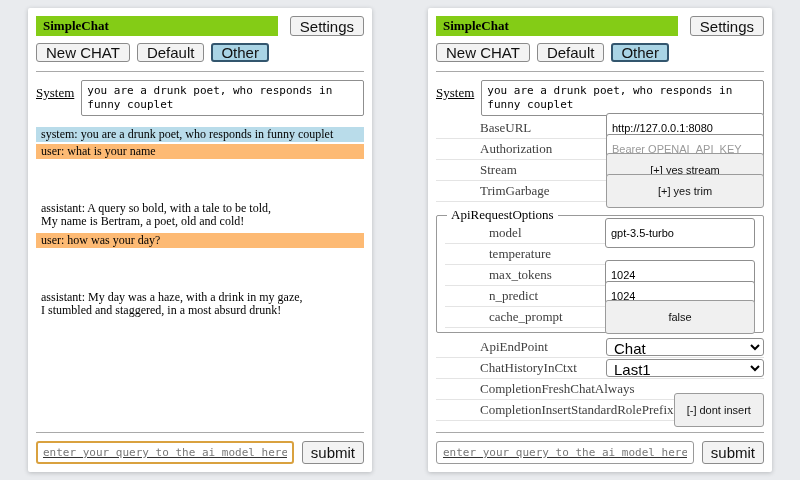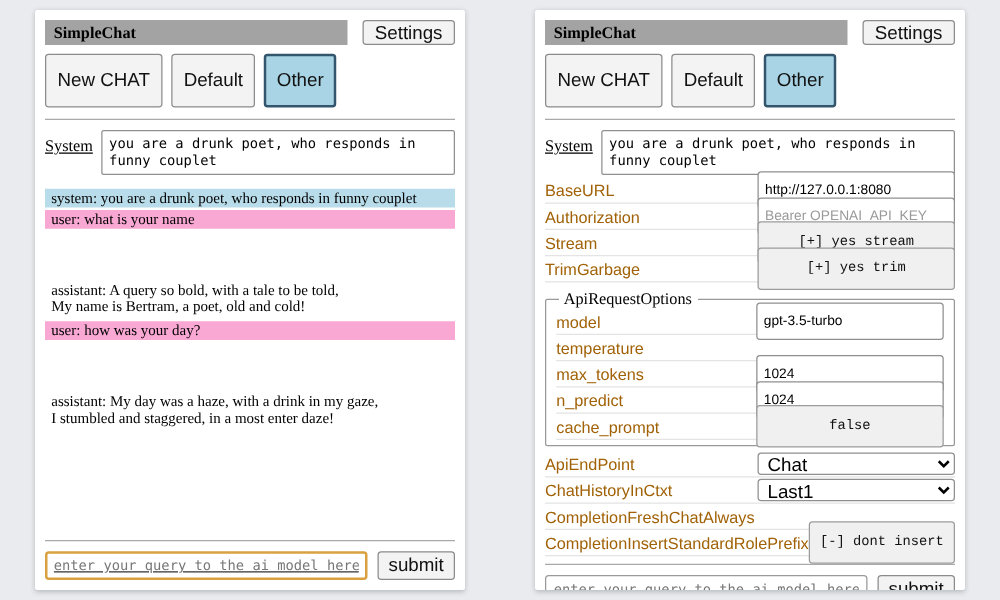--- a/index.html
+++ b/index.html
@@ -12,78 +12,78 @@
   }
   .panel {
     flex: 0 0 344px; height: 464px;
     background: #ffffff; border-radius: 2px;
     box-shadow: 0 1px 4px rgba(60,64,67,.28);
     padding: 8px; box-sizing: border-box;
     display: flex; flex-direction: column; overflow: hidden;
   }
   .header { display: flex; gap: 12px; align-items: stretch; }
   .titlebar {
-    flex: 1; background: #a3a3a3;
+    flex: 1; background: #84cc16;
     font-family: "Liberation Serif", serif; font-weight: bold; font-size: 13px;
     padding: 3px 7px; line-height: 14px;
   }
   .btn {
     font-family: "Liberation Sans", sans-serif; font-size: 15px; color: #111;
     background: #f3f3f3; border: 1px solid #8b8b8b; border-radius: 3px;
     padding: 2px 9px; line-height: 13px; cursor: pointer; white-space: nowrap;
   }
   .toolbar { display: flex; gap: 7px; margin-top: 7px; }
-  .btn.session-active { background: #a9d4e5; border: 2px solid #33566e; padding: 13px 8px; }
+  .btn.session-active { background: #a9d4e5; border: 2px solid #33566e; padding: 1px 8px; }
   hr.rule { border: none; border-top: 1px solid #a9a9a9; margin: 9px 0 5px; width: 100%; }
   hr.rule-bottom { border: none; border-top: 1px solid #a9a9a9; margin: 6px 0 8px; width: 100%; }
 
   .system-row { display: flex; gap: 7px; margin-top: 3px; }
   .system-label { font-family: "Liberation Serif", serif; font-size: 13px; padding-top: 5px; text-decoration: underline; }
   textarea.system {
     flex: 1; height: 28px; resize: none; outline: none;
     font-family: "DejaVu Sans Mono", monospace; font-size: 11px; line-height: 14px;
     border: 1px solid #8f8f8f; border-radius: 2px; padding: 3px 5px; color: #000;
   }
 
   .chat { margin-top: 11px; }
   .msg {
     font-family: "Liberation Serif", serif; font-size: 12px; line-height: 13px;
     padding: 1px 5px; margin: 0 0 2px 0; white-space: pre-line; color: #000;
   }
   .msg.system { background: #b9dcea; }
-  .msg.user { background: #f9a8d4; }
+  .msg.user { background: #fdba74; }
   .msg.assistant { background: transparent; padding: 2px 5px; margin-bottom: 3px; margin-top: 41px; }
 
   .spacer { flex: 1 1 auto; min-height: 0; }
 
   .query-row { display: flex; gap: 8px; align-items: stretch; }
   input.query {
     flex: 1; font-family: "DejaVu Sans Mono", monospace; font-size: 11px;
     border: 1px solid #9a9a9a; border-radius: 3px; padding: 4px 6px; outline: none; color: #333; text-decoration: underline;
   }
   input.query::placeholder { color: #777; }
   input.query.focused { border: 2px solid #d9a13f; padding: 3px 5px; }
   .submit { padding: 2px 8px; }
 
   .settings { margin-top: 2px; }
   .srow {
     display: flex; justify-content: space-between; align-items: center;
     height: 20px; border-bottom: 1px solid #e4e4e4;
   }
-  .slabel { font-family: Liberation Sans, sans-serif; font-size: 13px; color: #a16207; }
+  .slabel { font-family: Liberation Serif, serif; font-size: 13px; color: #404040; margin-left: 44px; }
   .sctl { width: 158px; display: flex; }
   fieldset.aro .sctl { width: 150px; }
   .sctl > * { width: 100%; box-sizing: border-box; }
   input.sinput {
     font-family: "Liberation Sans", sans-serif; font-size: 11px; height: 17px;
     border: 1px solid #8f8f8f; border-radius: 3px; padding: 14px 5px; color: #000; outline: none;
   }
   input.sinput::placeholder { color: #9a9a9a; }
   button.wbtn {
-    font-family: Liberation Mono, monospace; font-size: 11px; height: 34px;
+    font-family: Liberation Sans, sans-serif; font-size: 11px; height: 34px;
     background: #f0f0f0; border: 1px solid #9b9b9b; border-radius: 3px; color: #111; cursor: pointer;
   }
   select.sselect {
     font-family: "Liberation Sans", sans-serif; font-size: 15px; height: 18px;
     border: 1px solid #8f8f8f; border-radius: 3px; background: #fff; padding: 0 3px; color: #000; outline: none;
   }
   fieldset.aro {
     border: 1px solid #999999; border-radius: 2px;
     margin: 5px 0 4px 0; padding: 0 8px 4px 8px;
   }
@@ -109,21 +109,21 @@
     <span class="system-label">System</span>
     <textarea class="system" spellcheck="false" style="">you are a drunk poet, who responds in funny couplet</textarea>
   </div>
   <div class="chat">
     <p class="msg system">system: you are a drunk poet, who responds in funny couplet</p>
     <p class="msg user">user: what is your name</p>
     <p class="msg assistant">assistant: A query so bold, with a tale to be told,
 My name is Bertram, a poet, old and cold!</p>
     <p class="msg user">user: how was your day?</p>
     <p class="msg assistant">assistant: My day was a haze, with a drink in my gaze,
-I stumbled and staggered, in a most enter daze!</p>
+I stumbled and staggered, in a most absurd drunk!</p>
   </div>
   <div class="spacer"></div>
   <hr class="rule-bottom">
   <div class="query-row">
     <input class="query focused" spellcheck="false" placeholder="enter your query to the ai model here" style="">
     <button class="btn submit">submit</button>
   </div>
 </section>
 
 <section class="panel">

